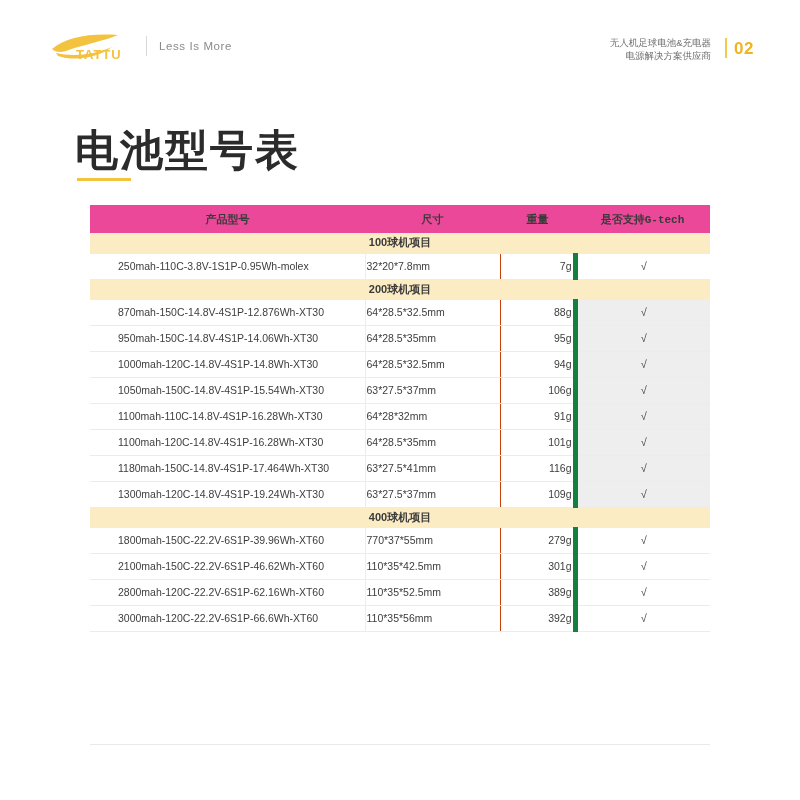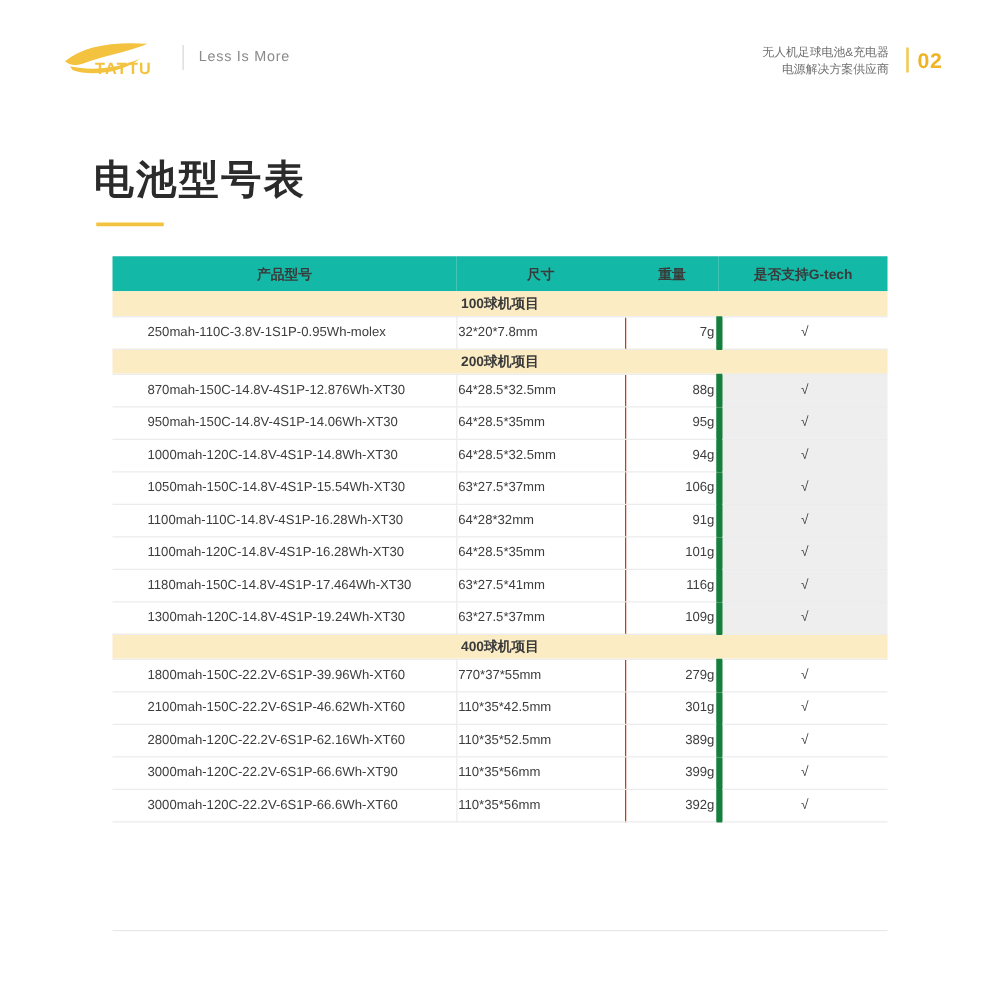--- a/index.html
+++ b/index.html
@@ -78,21 +78,21 @@
     font-size: 17px;
     font-weight: bold;
     color: #f0b323;
     letter-spacing: .5px;
   }
 
   
   .title {
     position: absolute;
     left: 75px; top: 122px;
-    font-size: 32px;
+    font-size: 43px;
     font-weight: bold;
     color: #2b2b2b;
     letter-spacing: 2px;
   }
   .title-rule {
     position: absolute;
     left: 77px; top: 178px;
     width: 54px; height: 3px;
     background: #f3c33f;
   }
@@ -107,27 +107,28 @@
     width: 620px;
     border-collapse: collapse;
     table-layout: fixed;
   }
   col.c1 { width: 275px; }
   col.c2 { width: 135px; }
   col.c3 { width: 75px; }
   col.c4 { width: 135px; }
 
   thead th {
-    background: #14b8a6;
+    background: #ec4899;
     color: #3a3a3a;
     font-size: 11px;
     font-weight: bold;
     height: 28px;
     text-align: center;
     border: none;
+    font-family: Liberation Mono, monospace;
   }
   thead th.h1 { text-align: center; }
 
   tr.group td {
     background: #fbecc4;
     color: #3a3a3a;
     font-size: 11px;
     font-weight: bold;
     height: 20px;
     text-align: center;
@@ -300,26 +301,20 @@
             <td class="weight">301g</td>
             <td class="gtech">√</td>
           </tr>
           <tr>
             <td class="model">2800mah-120C-22.2V-6S1P-62.16Wh-XT60</td>
             <td class="size">110*35*52.5mm</td>
             <td class="weight">389g</td>
             <td class="gtech">√</td>
           </tr>
           <tr>
-            <td class="model">3000mah-120C-22.2V-6S1P-66.6Wh-XT90</td>
-            <td class="size">110*35*56mm</td>
-            <td class="weight">399g</td>
-            <td class="gtech">√</td>
-          </tr>
-          <tr>
             <td class="model">3000mah-120C-22.2V-6S1P-66.6Wh-XT60</td>
             <td class="size">110*35*56mm</td>
             <td class="weight">392g</td>
             <td class="gtech">√</td>
           </tr>
         </tbody>
     </table>
   </div>
 
   <div class="footer-rule"></div>

